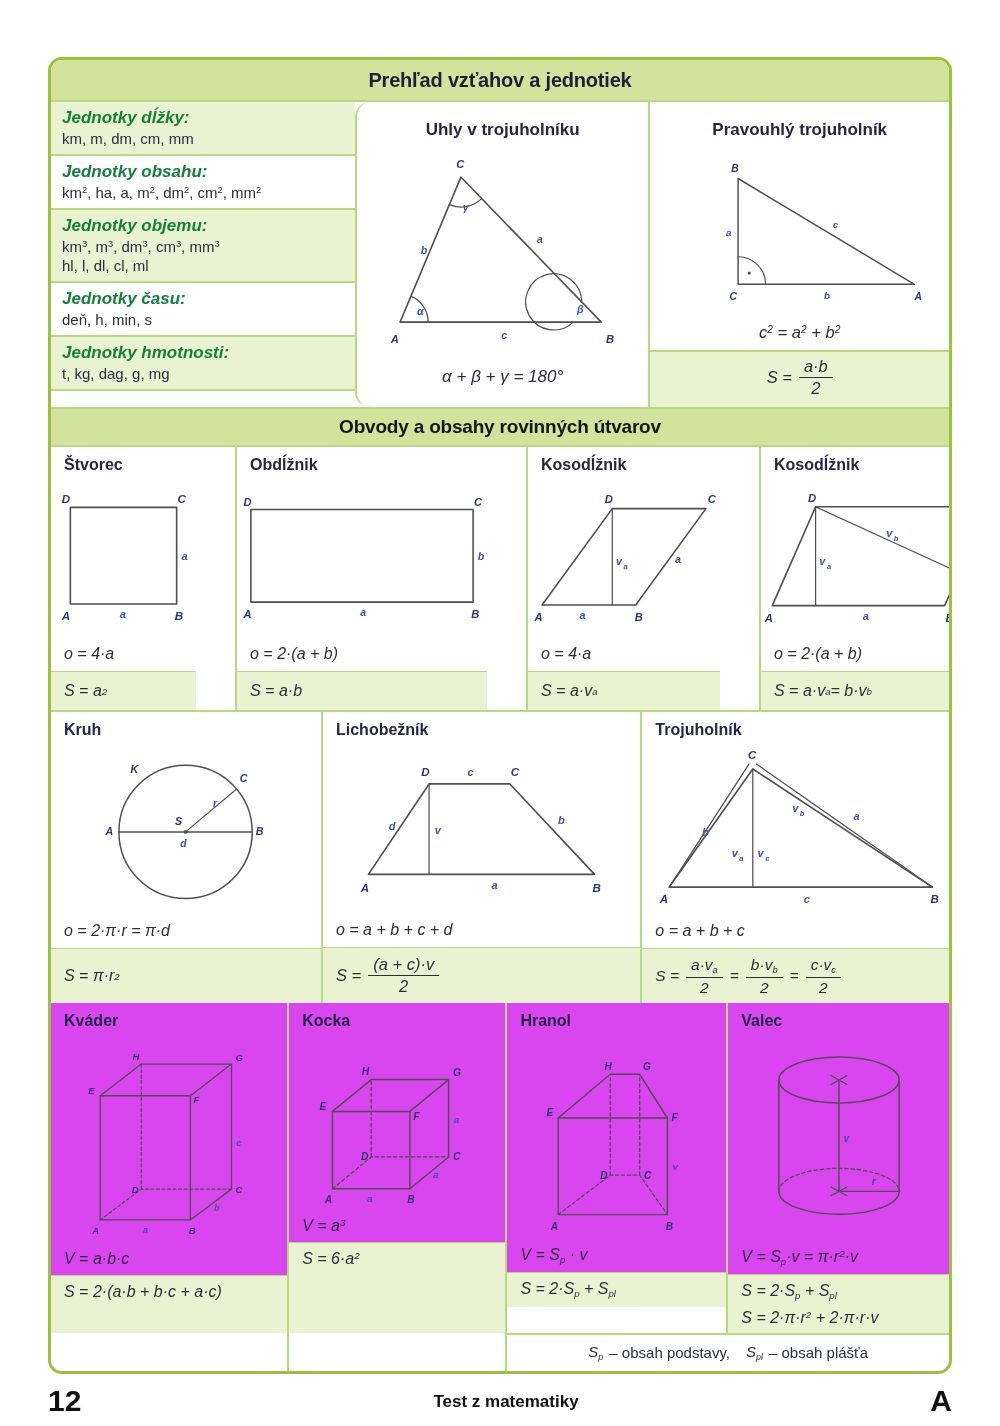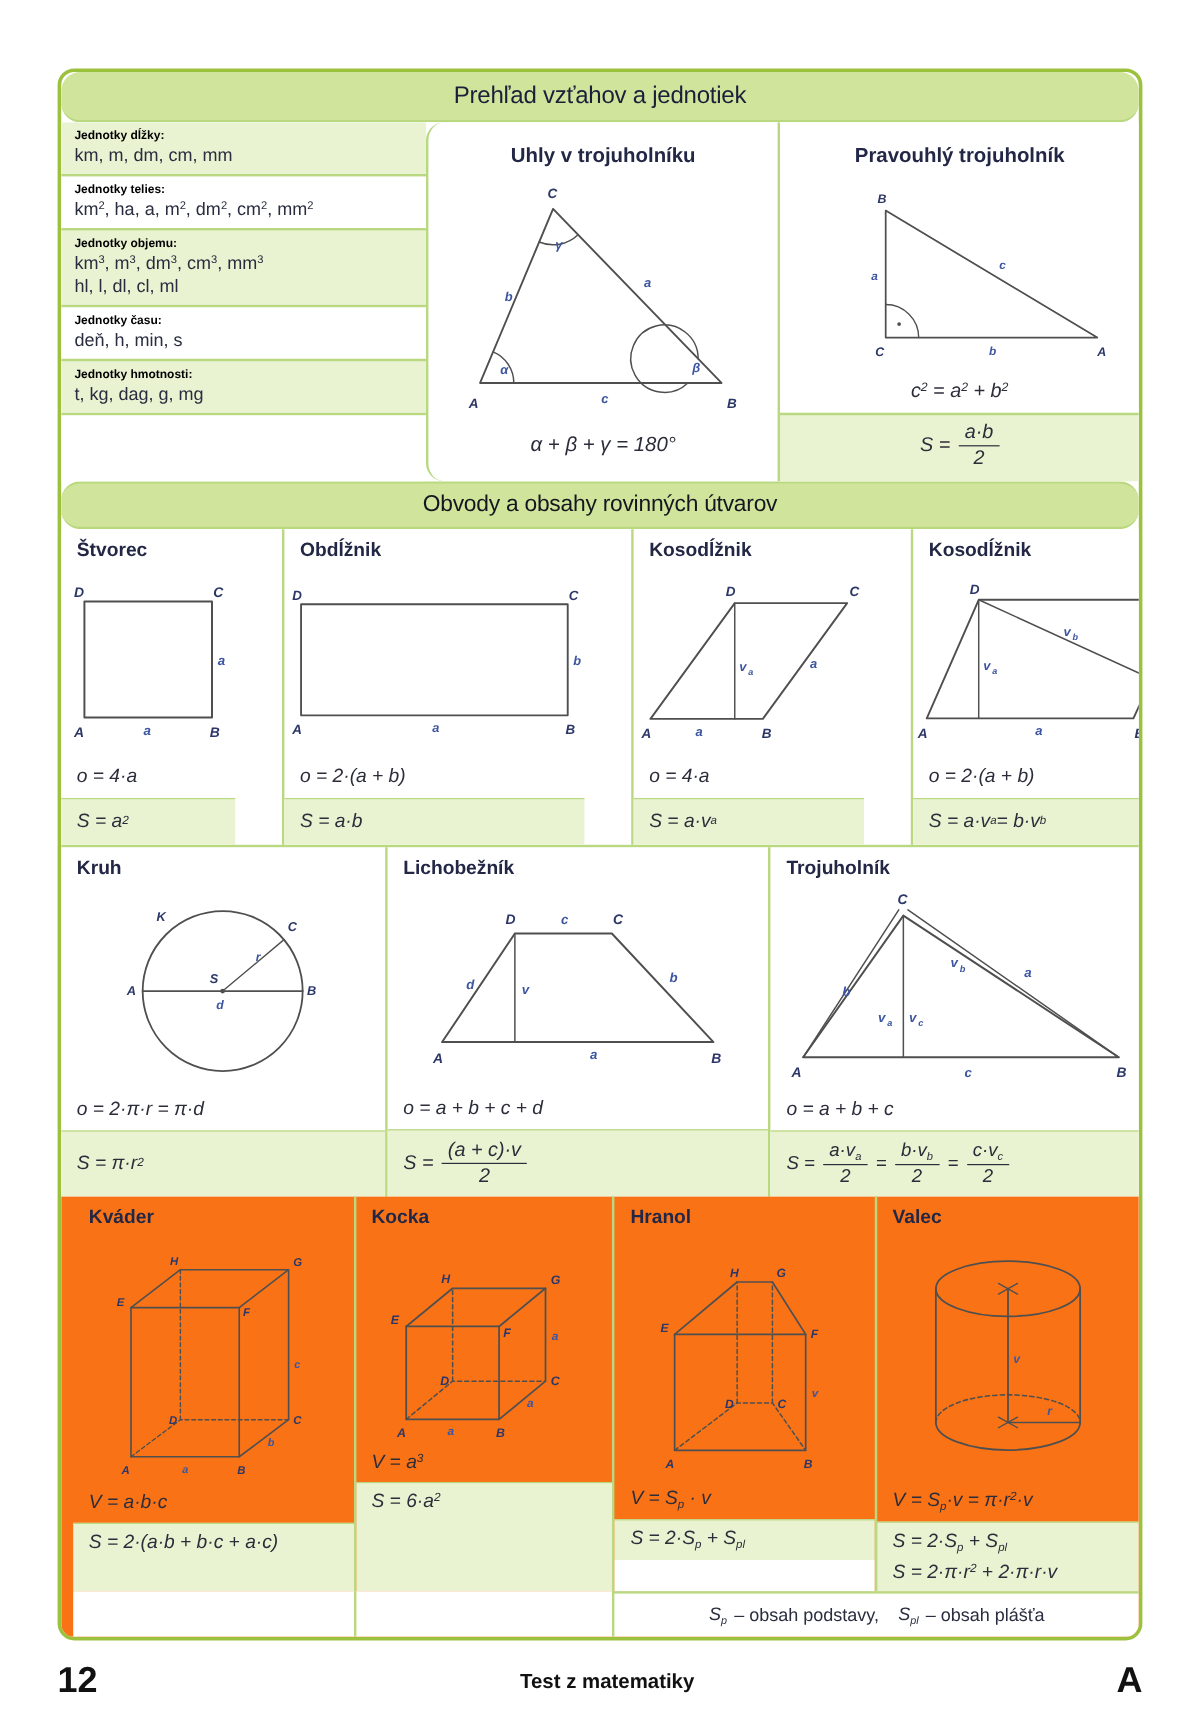--- a/index.html
+++ b/index.html
@@ -1,30 +1,30 @@
 <!DOCTYPE html>
 <html style="--border: #9cc13c; --sep: #b9d880; --band: #d0e59b; --row: #e9f3d2; --formula: #2c2d3a; --fig: #4f4f4f; --vlabel: #2c3768; --mlabel: #3b55a0;"><head>
 <meta charset="utf-8">
 <style>
   html,body{margin:0;padding:0;background:#fff;}
   .page{position:relative;width:1000px;height:1426px;background:#fff;overflow:hidden;
         font-family:"Liberation Sans",sans-serif;color:#2c2d3a;}
   .sheet{position:absolute;left:48px;top:57px;width:904px;}
   .box{border:3px solid var(--border,#9cc13c);border-radius:14px;overflow:hidden;background:#fff;}
   .band{background:var(--band,#d0e59b);display:flex;align-items:center;justify-content:center;
-        font-weight:normal;color:#15161f;border-top:2px solid var(--sep,#b9d880);
-        border-bottom:2px solid var(--sep,#b9d880);height:36px;font-size:19px;letter-spacing:-0.2px;border-radius:16px;}
+        font-weight:bold;color:#15161f;border-top:2px solid var(--sep,#b9d880);
+        border-bottom:2px solid var(--sep,#b9d880);height:36px;font-size:19px;letter-spacing:-0.2px;}
   .band.title{border-top:none;height:40px;font-size:20px;color:#1c1f3a;}
   
   .top-section{display:flex;min-height:295px;align-items:stretch;background:#fff;}
   .units-col{width:34%;display:flex;flex-direction:column;}
   .unit-row{padding:6px 11px 7px;}
   .unit-row + .unit-row{border-top:2px solid var(--sep,#b9d880);}
   .unit-row.g{background:var(--row,#e9f3d2);}
-  .unit-label{font-weight:bold;font-size:10px;color:#000000;}
+  .unit-label{font-weight:bold;font-size:17px;color:#15803d;font-style:italic;}
   .unit-vals{font-size:15px;color:#2a2d3f;margin-top:2px;}
   .unit-fill{flex:1;background:#fff;border-top:2px solid var(--sep,#b9d880);min-height:16px;}
   .mid-col{width:32.6%;border-left:2px solid var(--sep,#b9d880);display:flex;flex-direction:column;border-radius:15px;}
   .rt-col{width:33.4%;border-left:2px solid var(--sep,#b9d880);display:flex;flex-direction:column;}
   .panel-title{font-weight:bold;font-size:17px;color:#232746;text-align:center;margin:18px 6px 2px;}
   .diagram{flex:1;display:flex;align-items:center;justify-content:center;padding:4px 0;}
   .angles-formula{margin:0 0 20px;text-align:center;font-size:17px;font-style:italic;color:var(--formula,#2c2d3a);}
   .rt-f1{text-align:center;font-size:16.5px;font-style:italic;margin-bottom:8px;color:var(--formula,#2c2d3a);}
   .rt-band{margin-top:auto;background:var(--row,#e9f3d2);border-top:2px solid var(--sep,#b9d880);
            padding:5px 0 9px;display:flex;justify-content:center;}
@@ -35,21 +35,21 @@
   .row1{min-height:263px;gap:39px;}
   .row2{min-height:272px;border-top:2px solid var(--sep,#b9d880);}
   .shape-title{font-weight:bold;font-size:16px;color:#232746;padding:9px 13px 0;}
   .o-formula{padding:2px 13px 8px;font-size:16px;font-style:italic;color:var(--formula,#2c2d3a);}
   .s-band{background:var(--row,#e9f3d2);border-top:1px solid var(--sep,#b9d880);
           padding:7px 13px;font-size:16px;font-style:italic;color:var(--formula,#2c2d3a);
           display:flex;align-items:center;min-height:24px;}
   .row2 .s-band{min-height:40px;}
   
   .solids-grid{display:grid;grid-template-columns:26.3% 24.3% 24.6% 24.8%;
-               grid-template-rows:1fr 38px;min-height:365px;background:#f97316;padding-left:10px;}
+               grid-template-rows:1fr 38px;min-height:365px;background:#d946ef;}
   .solid-col{display:flex;flex-direction:column;}
   .solid-col.bl{border-left:2px solid var(--sep,#b9d880);}
   .v-formula{padding:2px 13px 7px;font-size:16px;font-style:italic;color:var(--formula,#2c2d3a);}
   .solid-sband{background:var(--row,#e9f3d2);border-top:1px solid var(--sep,#b9d880);
                font-size:16px;font-style:italic;color:var(--formula,#2c2d3a);}
   .solid-sband.grow{flex:1;}
   .sline{padding:7px 13px 2px;}
   .sline2{padding:5px 13px 6px;}
   .hranol-sband{padding:7px 13px;}
   .white-spacer{flex:1;background:#fff;}
@@ -93,21 +93,21 @@
       <div class="band title">Prehľad vzťahov a jednotiek</div>
 
       <div class="top-section">
 
         <div class="units-col">
           <div class="unit-row g">
             <div class="unit-label">Jednotky dĺžky:</div>
             <div class="unit-vals">km, m, dm, cm, mm</div>
           </div>
           <div class="unit-row">
-            <div class="unit-label">Jednotky telies:</div>
+            <div class="unit-label">Jednotky obsahu:</div>
             <div class="unit-vals">km<sup>2</sup>, ha, a, m<sup>2</sup>, dm<sup>2</sup>, cm<sup>2</sup>, mm<sup>2</sup></div>
           </div>
           <div class="unit-row g">
             <div class="unit-label">Jednotky objemu:</div>
             <div class="unit-vals">km<sup>3</sup>, m<sup>3</sup>, dm<sup>3</sup>, cm<sup>3</sup>, mm<sup>3</sup></div>
             <div class="unit-vals">hl, l, dl, cl, ml</div>
           </div>
           <div class="unit-row">
             <div class="unit-label">Jednotky času:</div>
             <div class="unit-vals">deň, h, min, s</div>

